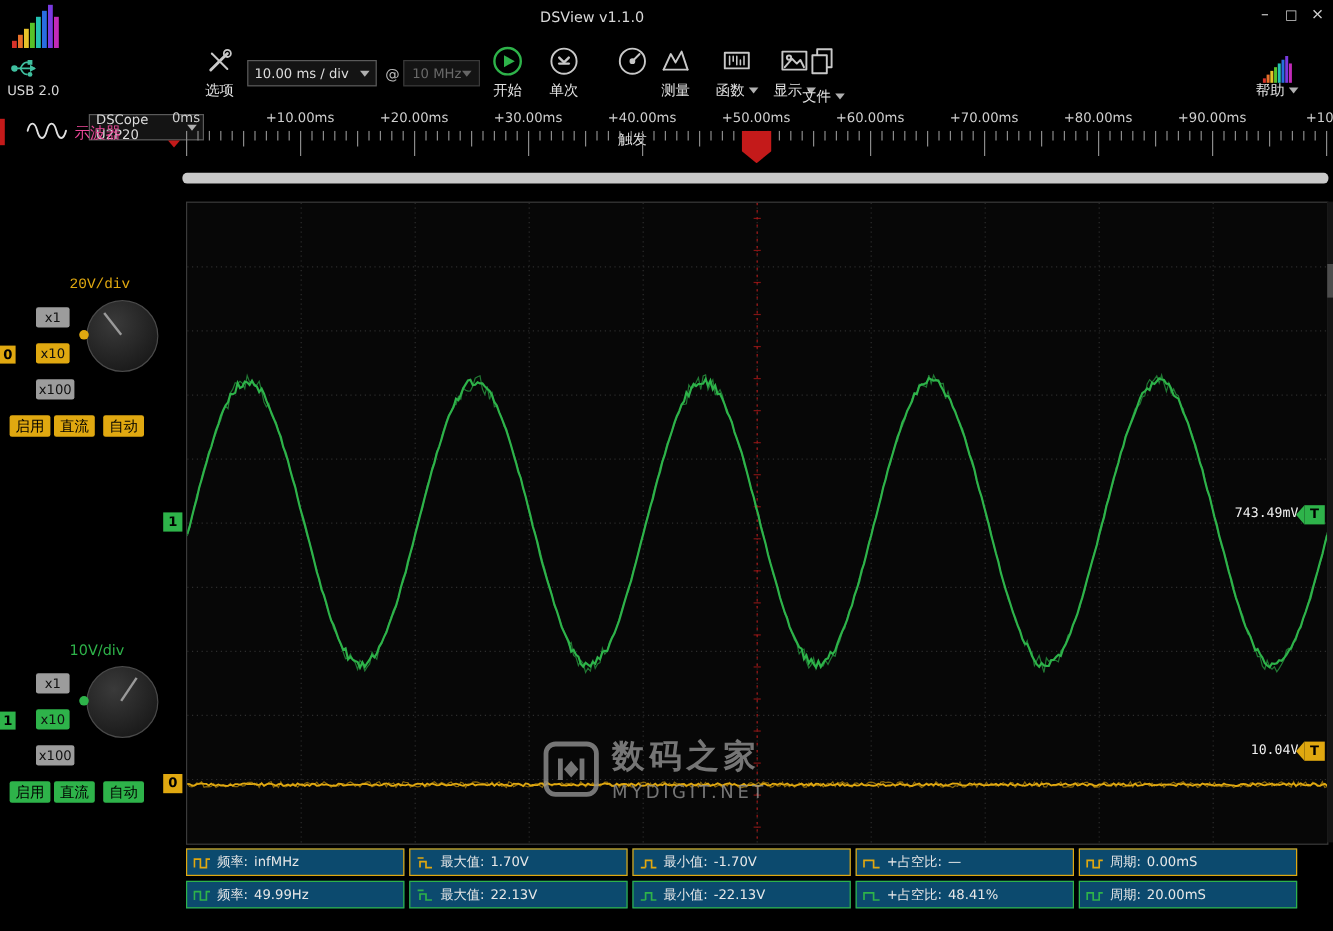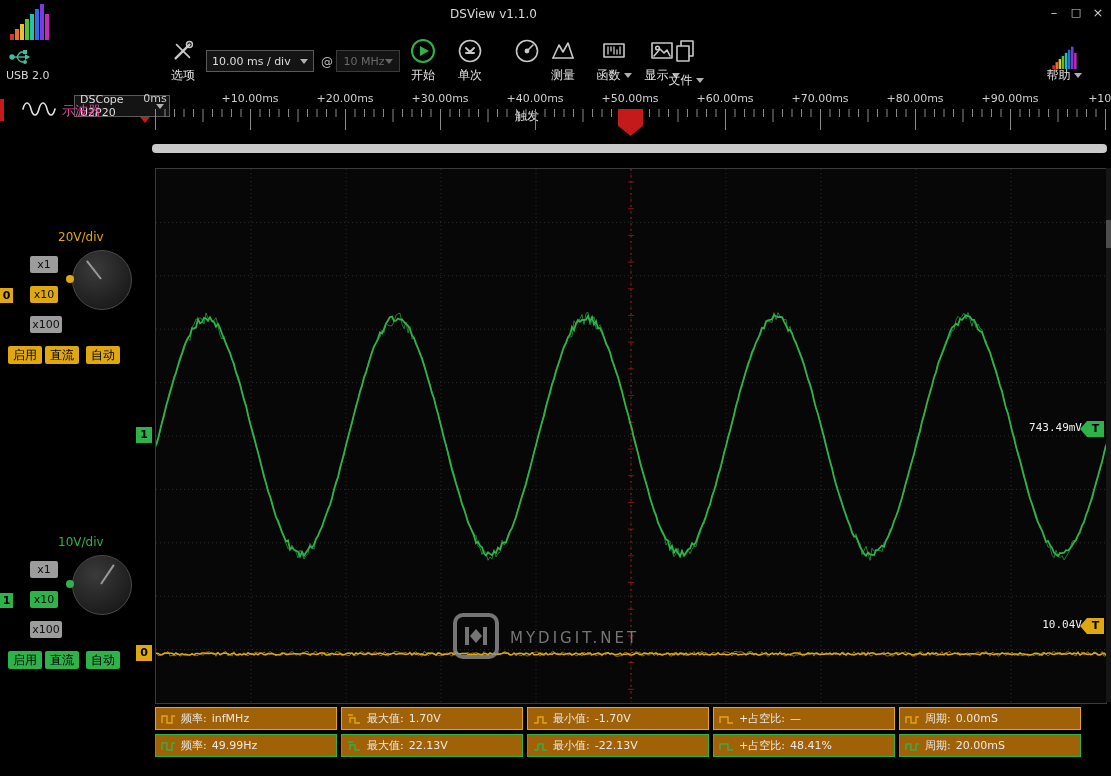--- a/index.html
+++ b/index.html
@@ -92,21 +92,21 @@
         transform-origin:50% 23px;}
   .kdot{position:absolute;width:8px;height:8px;border-radius:50%;left:-7px;top:24px;}
   .etab{position:absolute;left:0;width:13px;height:15px;color:#000;font-size:11px;font-weight:bold;
         text-align:center;line-height:15px;cursor:pointer;}
   .cbtn{position:absolute;height:18px;width:34px;border:none;border-radius:2px;color:#000;
         font-size:12px;font-family:inherit;cursor:pointer;padding:0;}
   .cbtn.y{background:#e0a810;} .cbtn.g{background:#2eb34a;}
   
   .mrow{position:absolute;left:155px;display:flex;gap:4px;}
   #mrow0{top:707px;--c:#e0a810;} #mrow1{top:734px;--c:#2eb34a;}
-  .mbox{width:182px;height:23px;box-sizing:border-box;border:1px solid var(--c);background:#a16207;
+  .mbox{width:182px;height:23px;box-sizing:border-box;border:1px solid var(--c);background:#0c4a6e;
         display:flex;align-items:center;gap:5px;padding:0 5px;}
   .mico svg{display:block;stroke:var(--c);fill:none;stroke-width:1.4;}
   .ml,.mv{font-size:11px;color:#e8e8e8;font-weight:normal;white-space:nowrap;}
   
   #watermark{position:absolute;left:452px;top:612px;display:flex;align-items:center;gap:10px;
         opacity:.8;pointer-events:none;}
   #wm-logo svg{display:block;}
   #wm-title{font-size:27px;font-weight:bold;color:#919191;letter-spacing:4px;}
   #wm-sub{font-size:15px;color:#919191;letter-spacing:3px;margin-top:3px;}
   .icn{stroke:#c8c8c8;fill:none;stroke-width:1.6;stroke-linecap:round;stroke-linejoin:round;}
@@ -473,26 +473,27 @@
 
   <div id="watermark">
     <span id="wm-logo">
       <svg width="48" height="48" viewBox="0 0 48 48">
         <rect x="3" y="3" width="42" height="42" rx="8" fill="none" stroke="#919191" stroke-width="4"></rect>
         <path d="M15 15 V33 M33 15 V33" stroke="#919191" stroke-width="4"></path>
         <path d="M24 17 L30 24 L24 31 L18 24 Z" fill="#919191"></path>
       </svg>
     </span>
     <span>
+      <div id="wm-title">数码之家</div>
       <div id="wm-sub">MYDIGIT.NET</div>
     </span>
   </div>
 
   <div class="chctl" style="top:230px;">
-    <div class="vdiv" style="color:#e0a810;">20V/div</div>
+    <div class="vdiv" style="color:#e0a810;font-family:Liberation Mono, monospace;">20V/div</div>
     <button class="pbtn" style="top:26px;">x1</button>
     <button class="pbtn act-y" style="top:56px;">x10</button>
     <button class="pbtn wide" style="top:86px;">x100</button>
     <div class="knob" style="top:20px;">
       <div class="needle" style="transform:rotate(-38deg);"></div>
       <div class="kdot" style="background:#e0a810;"></div>
     </div>
     <div class="etab" style="top:58px;background:#e0a810;">0</div>
     <button class="cbtn y" style="top:116px;left:8px;">启用</button>
     <button class="cbtn y" style="top:116px;left:45px;">直流</button>

